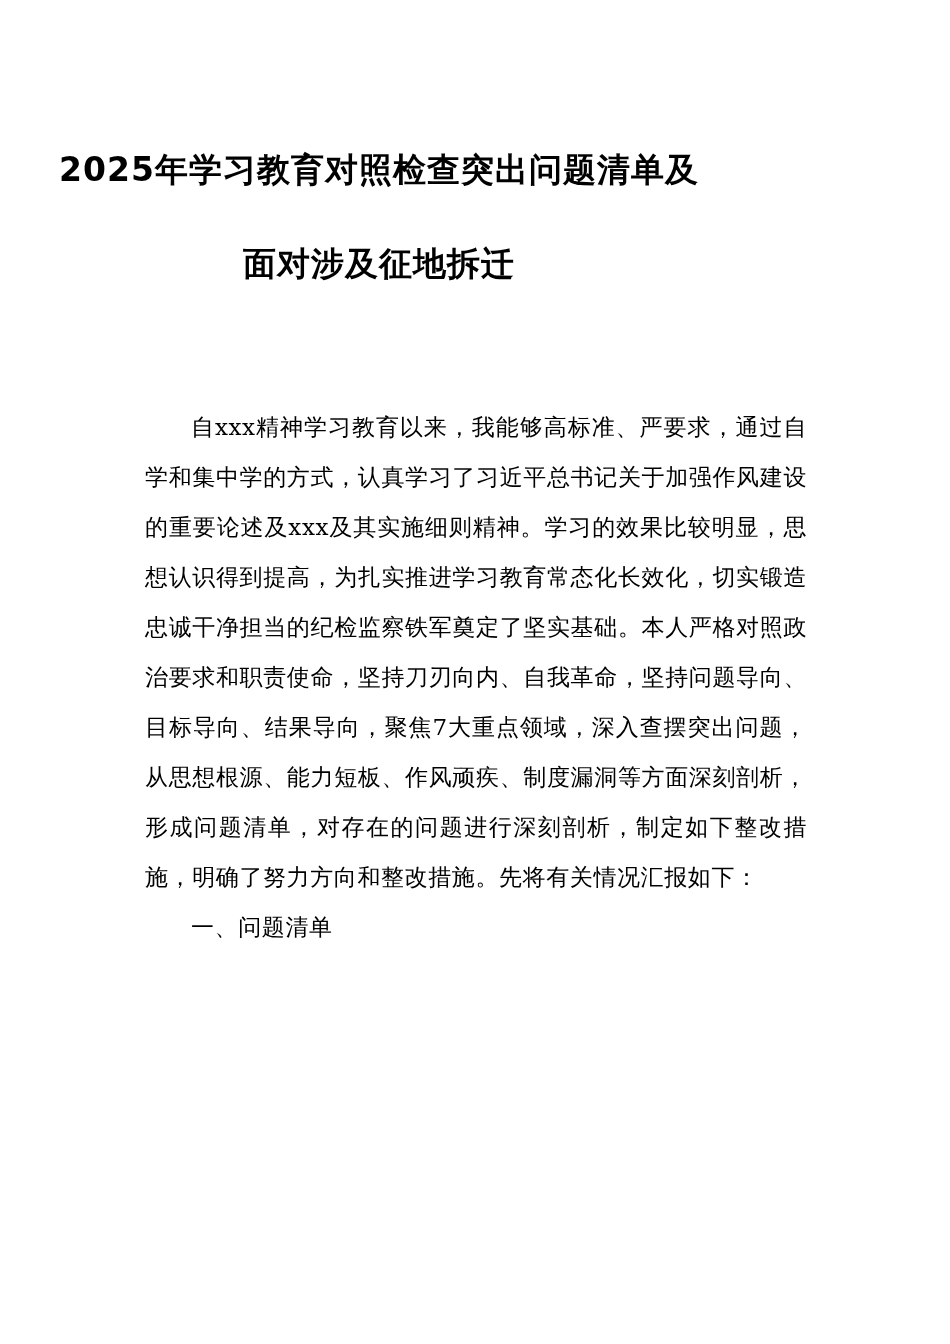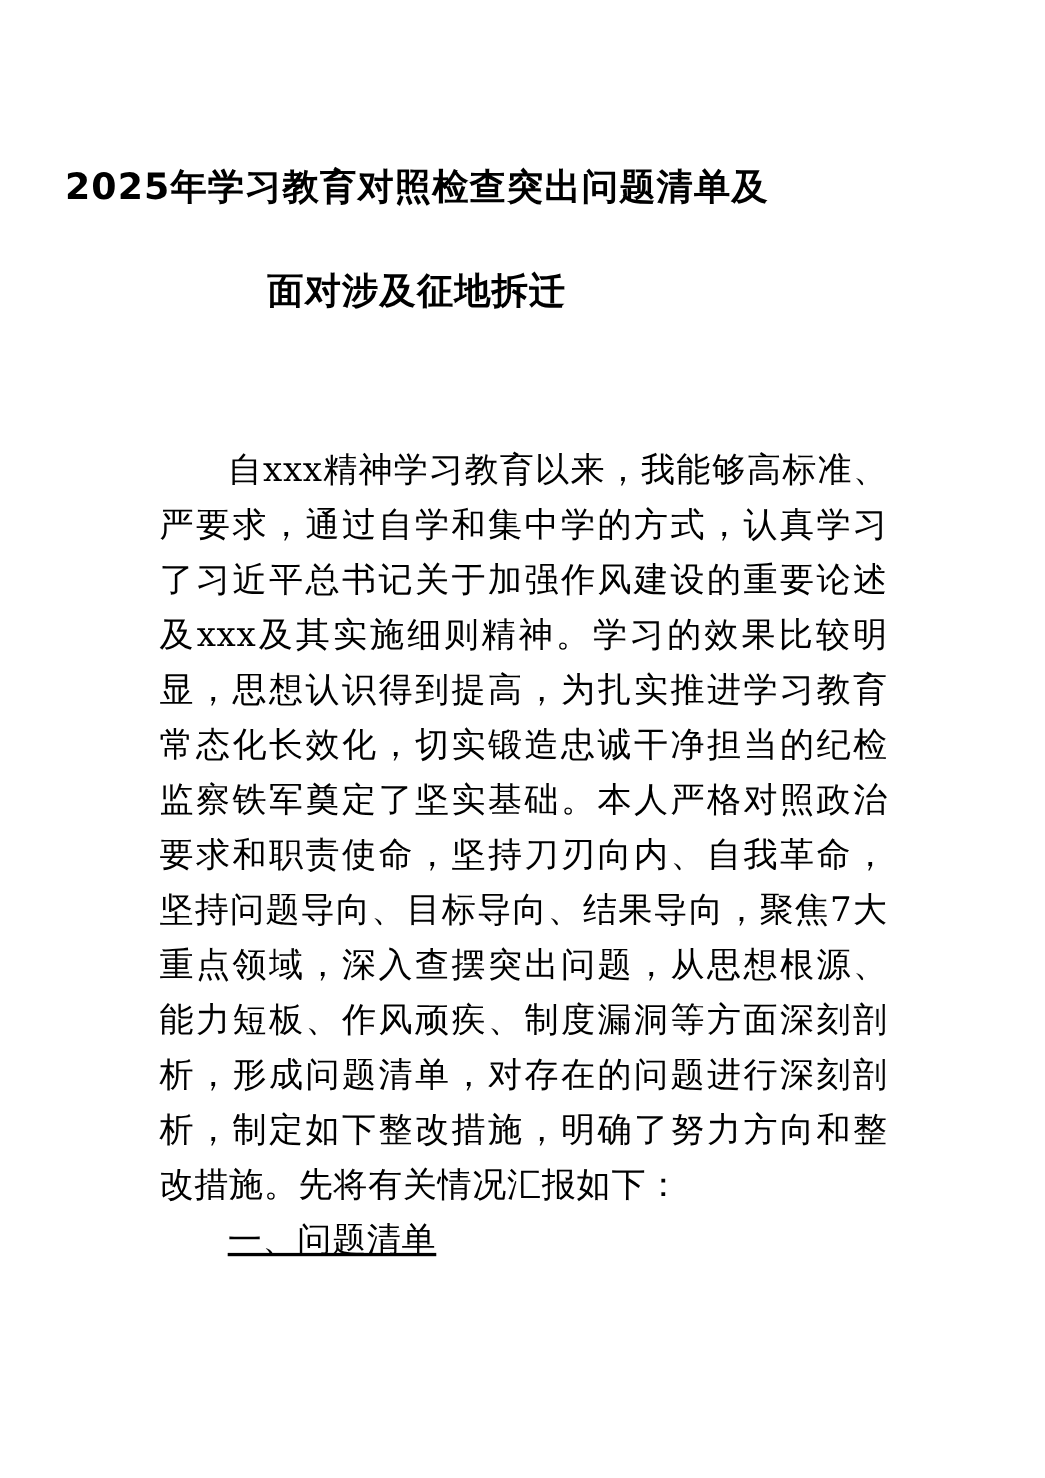--- a/index.html
+++ b/index.html
@@ -34,33 +34,32 @@
       line-height: 40px;
       white-space: nowrap;
     }
     .title.l1 { top: 150px; }
     .title.l2 { top: 244px; }
     .body {
       position: absolute;
       left: 145px;
       width: 662px;
       top: 402px;
-      font-size: 31px;
+      font-size: 23px;
       line-height: 50px;
       text-align: justify;
       letter-spacing: 0.6px;
     }
     .para {
       margin: 0;
       text-indent: 2em;
     }
     .heading {
       margin: 0;
       text-indent: 2em;
-      text-decoration: underline;
     }
   </style>
 </head>
 <body>
 
 <div class="page">
   <div class="title l1">2025年学习教育对照检查突出问题清单及</div>
   <div class="title l2">面对涉及征地拆迁</div>
 
   <div class="body">

